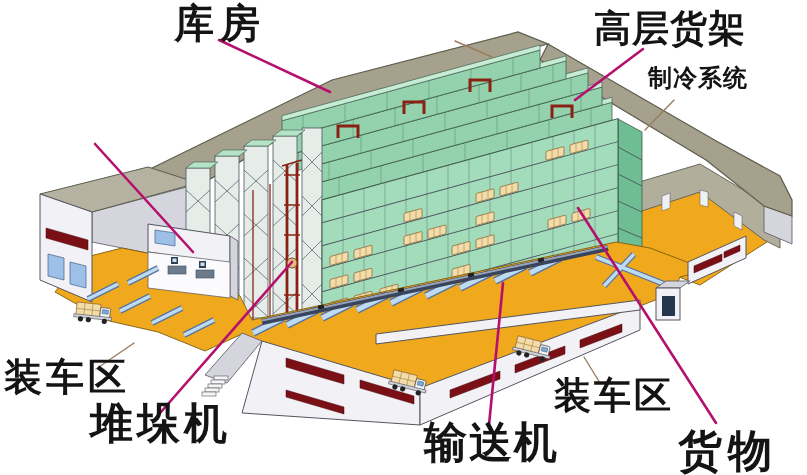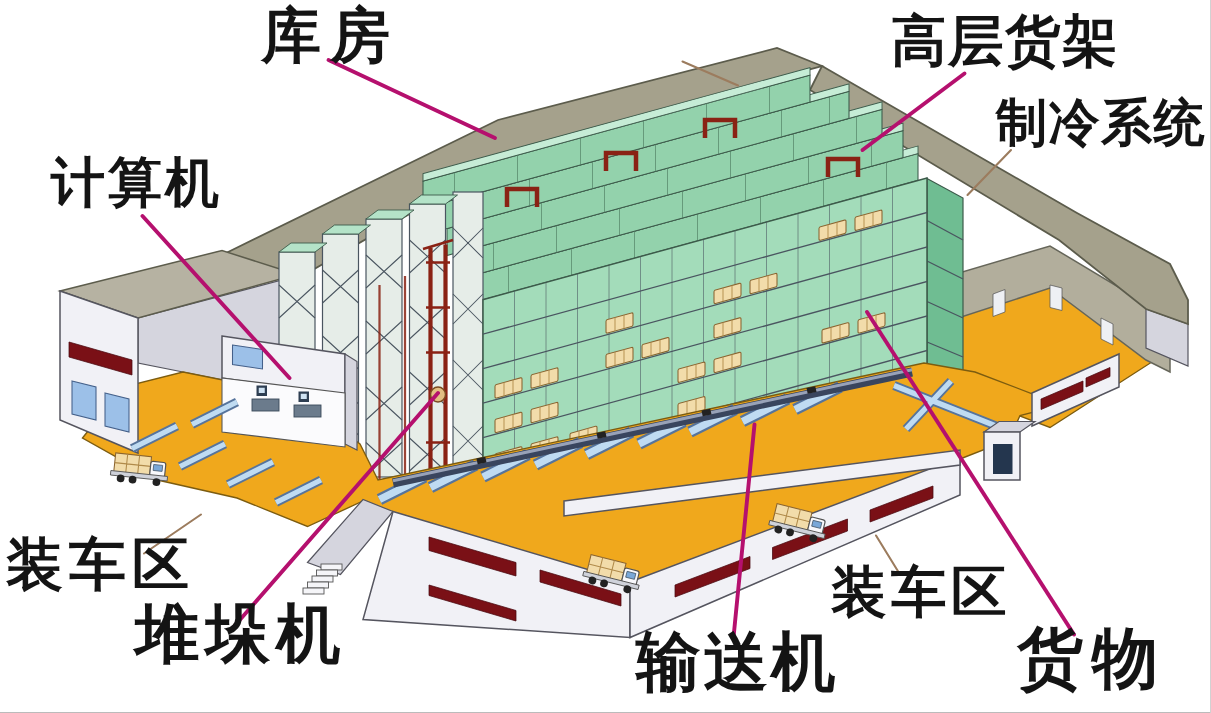--- a/index.html
+++ b/index.html
@@ -4,27 +4,27 @@
 <style>
   html,body{margin:0;padding:0;background:#888;}
   .stage{position:relative;width:807px;height:475px;background:#ffffff;overflow:hidden;
          font-family:"Liberation Sans",sans-serif;padding-left:23px;}
   .stage svg{position:absolute;left:0;top:0;}
   .lbl{position:absolute;font-family:"Liberation Serif","DejaVu Serif",serif;font-weight:700;
        color:#141414;line-height:1;white-space:nowrap;}
   #lbl-warehouse{left:174px;top:4px;font-size:40px;letter-spacing:6px}
   #lbl-coldpanel{left:350px;top:12px;font-size:37px;letter-spacing:2px}
   #lbl-racks{left:594px;top:10px;font-size:37px;letter-spacing:1px}
-  #lbl-refrig{left:664px;top:66px;font-size:34px;letter-spacing:1px}
+  #lbl-refrig{left:648px;top:66px;font-size:24px;letter-spacing:1px}
   #lbl-computer{left:34px;top:104px;font-size:36px;letter-spacing:2px}
   #lbl-loadL{left:4px;top:358px;font-size:38px;letter-spacing:4px}
   #lbl-stacker{left:90px;top:402px;font-size:43px;letter-spacing:4px}
   #lbl-conveyor{left:424px;top:421px;font-size:43px;letter-spacing:2px}
   #lbl-loadR{left:554px;top:377px;font-size:37px;letter-spacing:3px}
-  #lbl-goods{left:678px;top:418px;font-size:44px;letter-spacing:6px}
+  #lbl-goods{left:678px;top:430px;font-size:44px;letter-spacing:6px}
 
   .roof{fill:var(--roof,#a5a18c);stroke:#5c5c4c;stroke-width:1.2}
   .roof-light{fill:#b6b2a2;stroke:#5c5c4c;stroke-width:1}
   .wallwhite{fill:#f1f1f6;stroke:#55555f;stroke-width:1}
   .wallshade{fill:#d5d5de;stroke:#55555f;stroke-width:.8}
   .green-face{fill:var(--rack-green,#a3dcba);stroke:#3c5a4a;stroke-width:1}
   .green-front{fill:#93d2ac;stroke:#3c5a4a;stroke-width:.7}
   .green-top{fill:#c6ecd6;stroke:#3c5a4a;stroke-width:.6}
   .green-side{fill:#6fbd92;stroke:#3c5a4a;stroke-width:.8}
   .orange{fill:var(--floor-orange,#f0a81c);stroke:#7c5c10;stroke-width:.9}
@@ -265,19 +265,18 @@
     <path class="leader-b" d="M96,369L134,343"></path>
     <path class="leader-m" d="M503,283L489,425"></path>
     <path class="leader-b" d="M600,383L584,357"></path>
     <path class="leader-m" d="M578,208L716,423"></path>
   </g>
 </svg>
 
 <div class="lbl" id="lbl-warehouse">库房</div>
 <div class="lbl" id="lbl-racks">高层货架</div>
 <div class="lbl" id="lbl-refrig">制冷系统</div>
-<div class="lbl" id="lbl-computer">计算机</div>
 <div class="lbl" id="lbl-loadL">装车区</div>
 <div class="lbl" id="lbl-stacker">堆垛机</div>
 <div class="lbl" id="lbl-conveyor">输送机</div>
 <div class="lbl" id="lbl-loadR">装车区</div>
 <div class="lbl" id="lbl-goods">货物</div>
 </div>
 
 </body></html>

